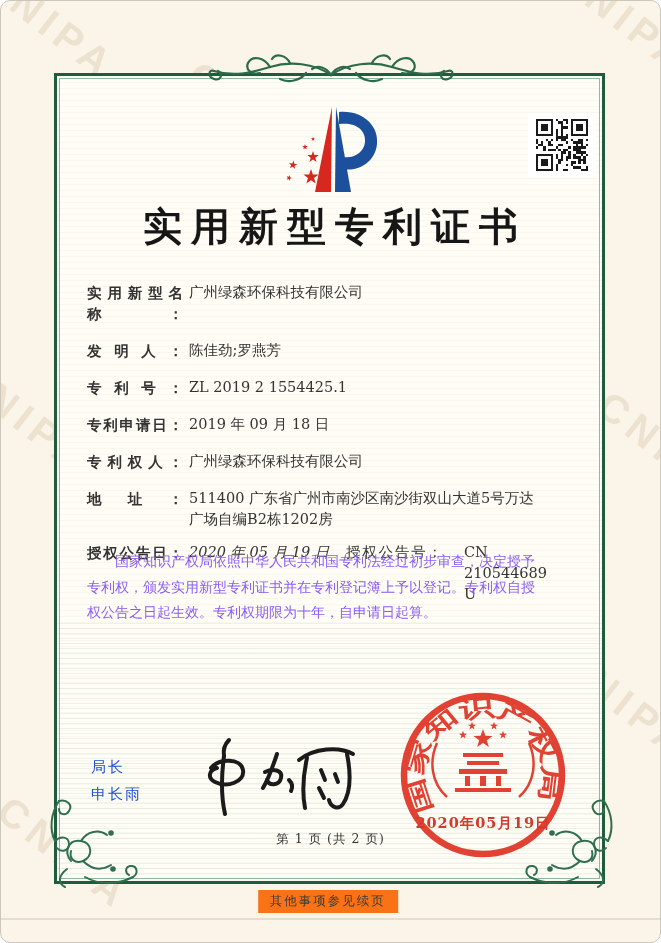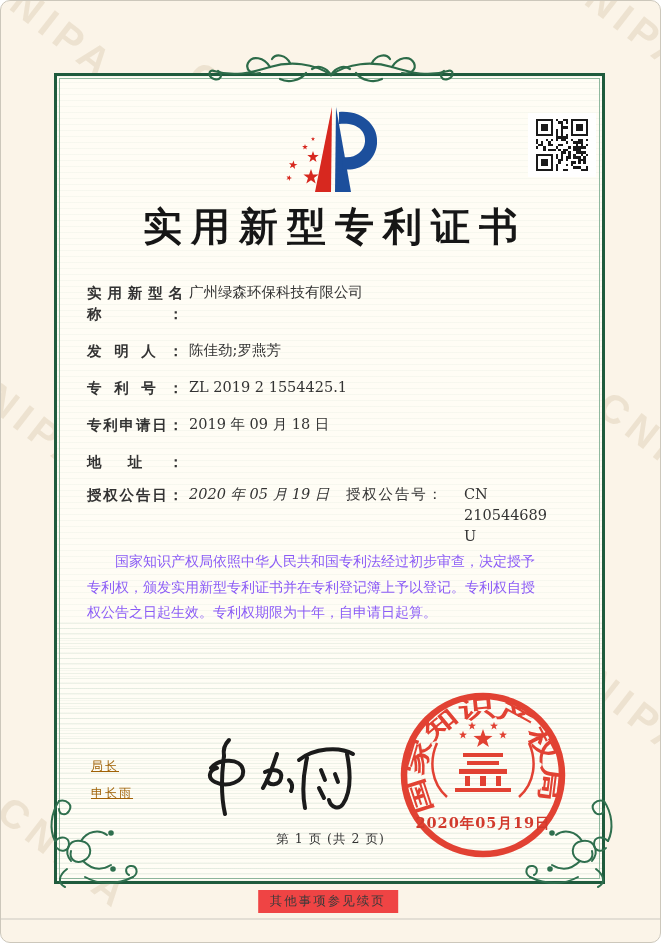--- a/index.html
+++ b/index.html
@@ -33,27 +33,27 @@
     font-size:39px;font-weight:700;letter-spacing:9px;text-indent:9px;color:#161616;}
   .fields{position:absolute;left:86px;top:281px;width:458px;font-size:14.5px;color:#333;}
   .row{display:flex;margin-bottom:16px;line-height:21px;}
   .lbl{flex:0 0 96px;width:96px;margin-right:6px;text-align:justify;text-align-last:justify;font-weight:bold;}
   .val{flex:1;}
   .val-fixed{flex:0 0 157px;font-style:italic;}
   .lbl2{flex:0 0 96px;width:96px;margin-right:22px;text-align:justify;text-align-last:justify;}
   .paras{position:absolute;left:86px;top:548px;width:458px;font-size:14px;line-height:25.5px;color:#8b5cf6;}
   .paras p{margin:0;text-indent:2em;}
   .director{position:absolute;left:90px;top:752px;font-family:"Liberation Sans","DejaVu Sans",sans-serif;
-    font-size:12px;line-height:27px;letter-spacing:2px;color:#a16207;text-decoration:underline;}
+    font-size:15px;line-height:27px;letter-spacing:2px;color:#1d4ed8;}
   .signature{position:absolute;left:198px;top:733px;}
   .seal{position:absolute;left:396px;top:690px;opacity:0.93;}
   .page-info{position:absolute;left:0;top:830px;width:100%;text-align:center;font-size:12.5px;
     letter-spacing:1px;color:#333;}
   .footer-note{position:absolute;left:50%;top:889px;transform:translateX(-52%);
-    background:#ef4444;padding:3px 12px;font-size:12.5px;letter-spacing:2px;color:#3a3a3a;white-space:nowrap;}
+    background:#f97316;padding:3px 12px;font-size:12.5px;letter-spacing:2px;color:#3a3a3a;white-space:nowrap;}
   .scan-line{position:absolute;left:0;top:917px;width:100%;height:2px;background:#e3ded4;}
   .flourish-top{position:absolute;left:205px;top:50px;}
   .corner-bl{position:absolute;left:40px;top:798px;}
   .corner-br{position:absolute;left:521px;top:798px;transform:scaleX(-1);}
 </style>
 </head>
 <body>
 
 <div class="page">
 
@@ -272,22 +272,27 @@
       <div class="val">陈佳劲;罗燕芳</div>
     </div>
     <div class="row">
       <div class="lbl">专利号：</div>
       <div class="val">ZL 2019 2 1554425.1</div>
     </div>
     <div class="row">
       <div class="lbl">专利申请日：</div>
       <div class="val">2019 年 09 月 18 日</div>
     </div>
+    <div class="row">
+      <div class="lbl">专利权人：</div>
+      <div class="val">广州绿森环保科技有限公司</div>
+    </div>
     <div class="row" style="margin-bottom:12px">
       <div class="lbl">地址：</div>
+      <div class="val" style="max-width:356px">511400 广东省广州市南沙区南沙街双山大道5号万达广场自编B2栋1202房</div>
     </div>
     <div class="row">
       <div class="lbl">授权公告日：</div>
       <div class="val val-fixed">2020 年 05 月 19 日</div>
       <div class="lbl2">授权公告号：</div>
       <div class="val">CN 210544689 U</div>
     </div>
   </div>
 
   <div class="paras">

